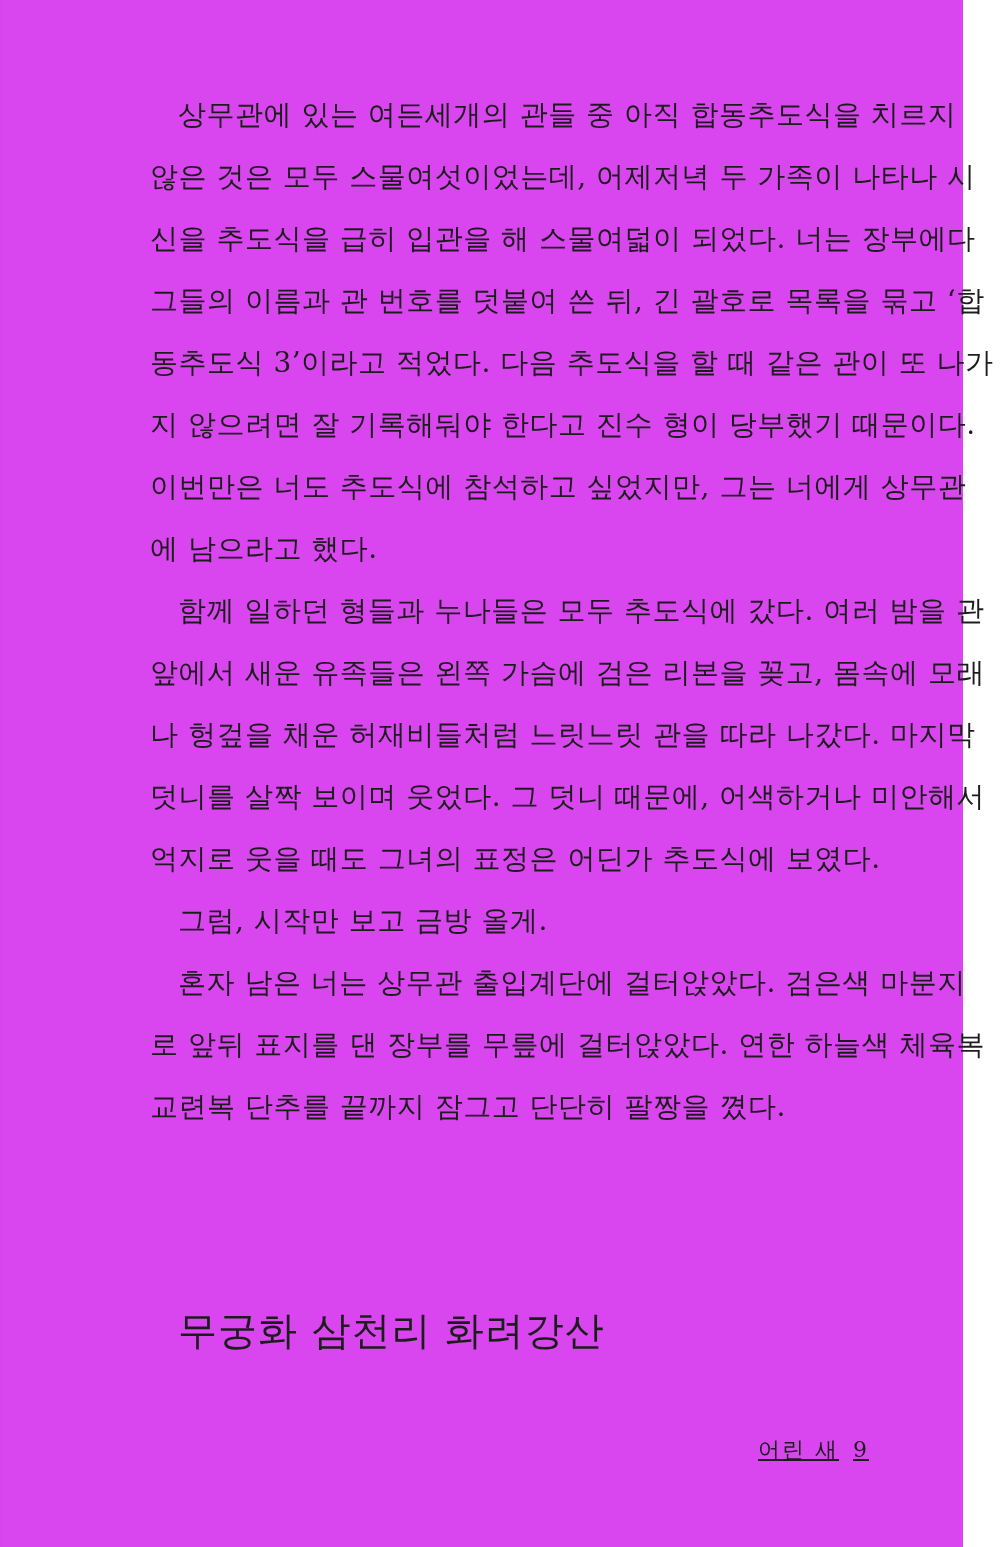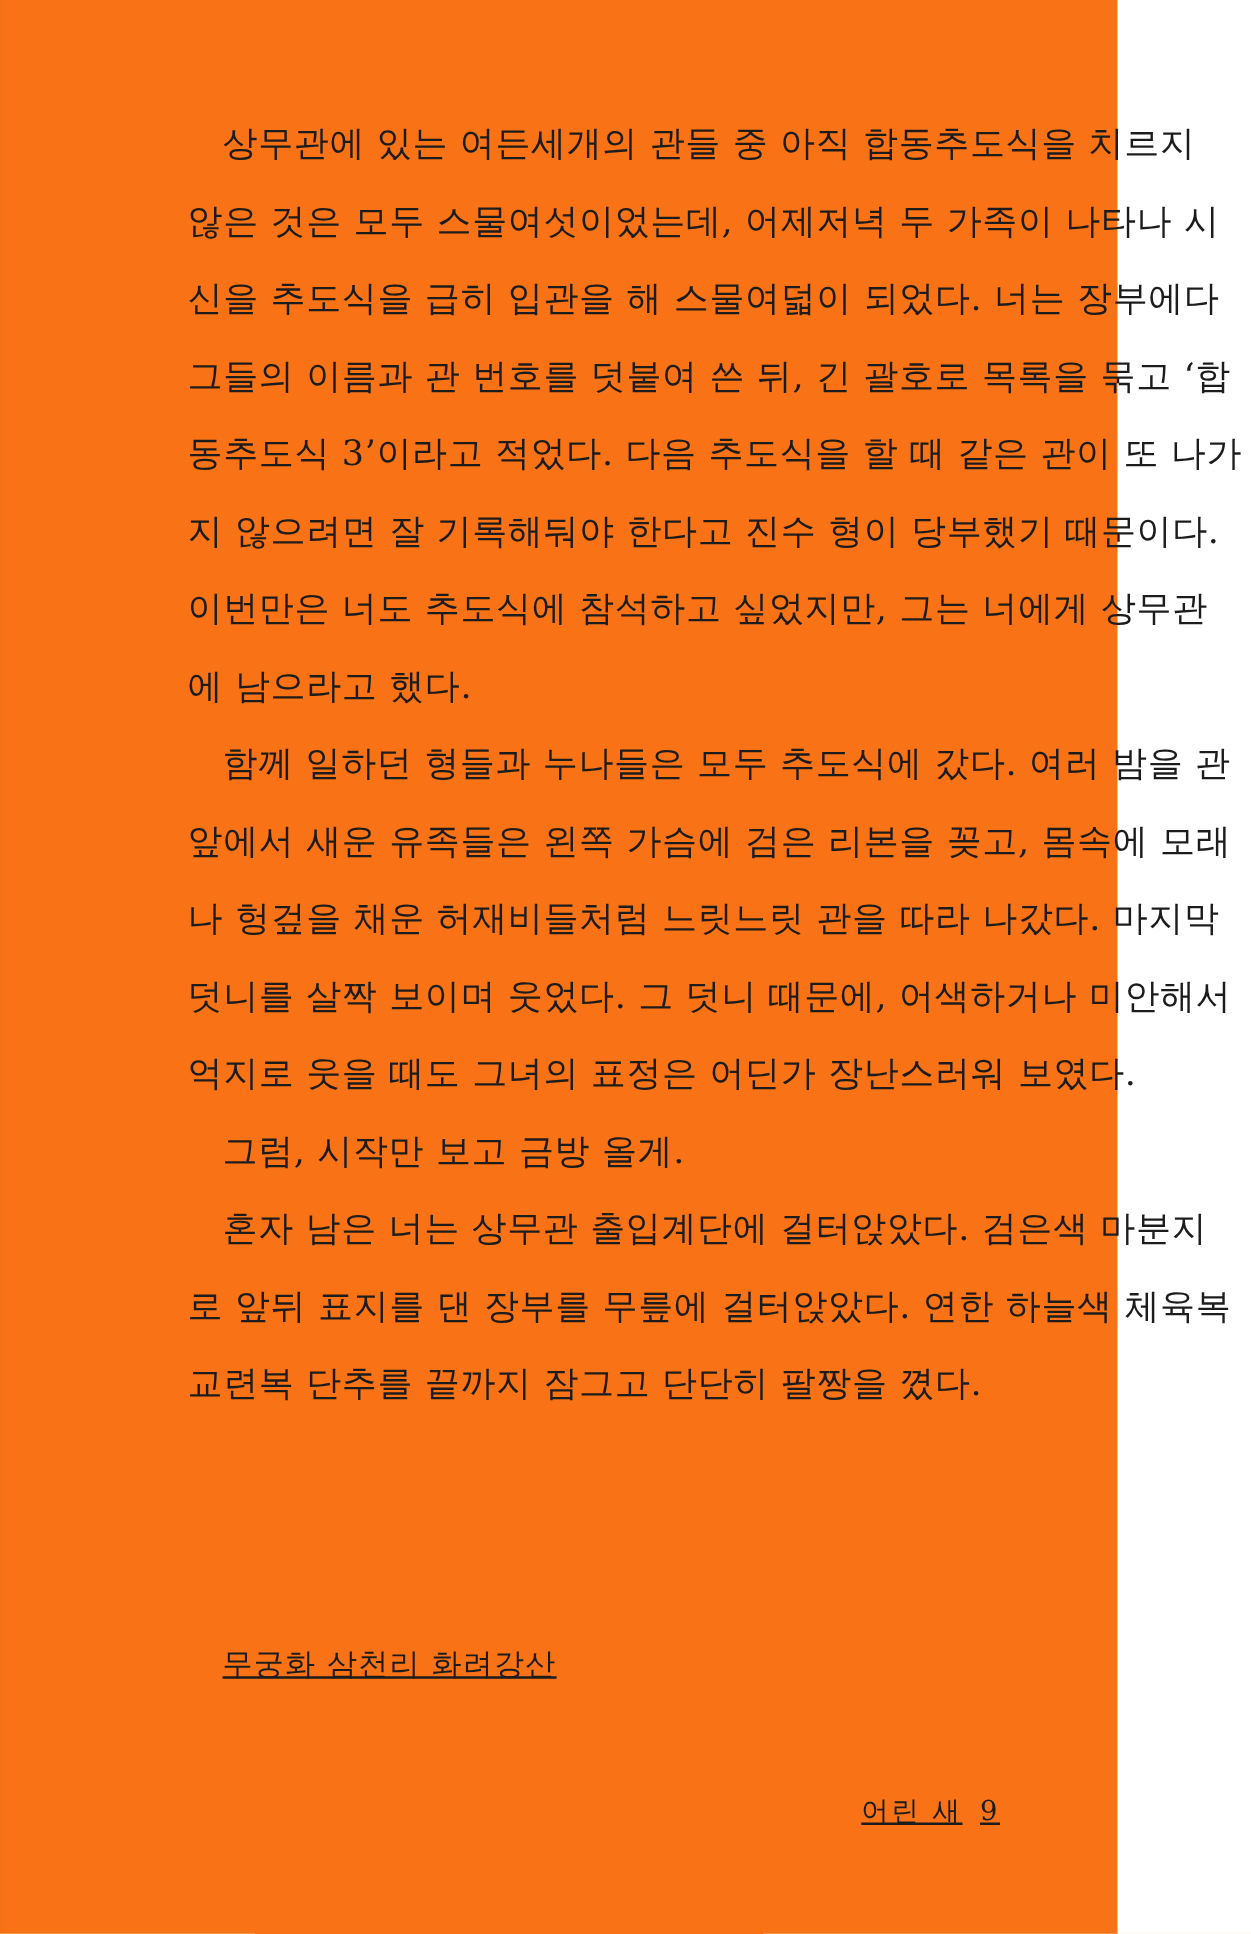--- a/index.html
+++ b/index.html
@@ -11,23 +11,23 @@
       width: 1001px;
       height: 1547px;
       position: relative;
       overflow: hidden;
       font-family: "DejaVu Serif", "Liberation Serif", serif;
       color: #1c1c1c;
     }
     .page {
       position: absolute;
       left: 0; top: 0;
-      width: 894px;
+      width: 963px;
       height: 1547px;
-      background: #f97316;
+      background: #d946ef;
     }
     .text-block {
       position: absolute;
       left: 150px;
       top: 84px;
       width: 764px;
     }
     .line {
       height: 62px;
       line-height: 62px;
@@ -40,25 +40,24 @@
     .line.last {
       text-align-last: left;
     }
     .line.indent {
       padding-left: 28px;
     }
     .section-heading {
       position: absolute;
       left: 178px;
       top: 1306px;
-      font-size: 24px;
+      font-size: 39px;
       line-height: 50px;
       white-space: nowrap;
       letter-spacing: 1px;
-      text-decoration: underline;
     }
     .folio {
       position: absolute;
       right: 94px;
       top: 1432px;
       font-size: 22px;
       line-height: 36px;
       white-space: nowrap;
       letter-spacing: 2px;
       text-decoration: underline;
@@ -90,21 +89,21 @@
     <div class="line">동추도식 3’이라고 적었다. 다음 추도식을 할 때 같은 관이 또 나가</div>
     <div class="line">지 않으려면 잘 기록해둬야 한다고 진수 형이 당부했기 때문이다.</div>
     <div class="line">이번만은 너도 추도식에 참석하고 싶었지만, 그는 너에게 상무관</div>
     <div class="line last">에 남으라고 했다.</div>
 
 
     <div class="line indent">함께 일하던 형들과 누나들은 모두 추도식에 갔다. 여러 밤을 관</div>
     <div class="line">앞에서 새운 유족들은 왼쪽 가슴에 검은 리본을 꽂고, 몸속에 모래</div>
     <div class="line">나 헝겊을 채운 허재비들처럼 느릿느릿 관을 따라 나갔다. 마지막</div>
     <div class="line">덧니를 살짝 보이며 웃었다. 그 덧니 때문에, 어색하거나 미안해서</div>
-    <div class="line last">억지로 웃을 때도 그녀의 표정은 어딘가 장난스러워 보였다.</div>
+    <div class="line last">억지로 웃을 때도 그녀의 표정은 어딘가 추도식에 보였다.</div>
 
     <div class="line indent last">그럼, 시작만 보고 금방 올게.</div>
 
     <div class="line indent">혼자 남은 너는 상무관 출입계단에 걸터앉았다. 검은색 마분지</div>
     <div class="line">로 앞뒤 표지를 댄 장부를 무릎에 걸터앉았다. 연한 하늘색 체육복</div>
     <div class="line last">교련복 단추를 끝까지 잠그고 단단히 팔짱을 꼈다.</div>
 
   </div>
 
   <div class="section-heading">무궁화 삼천리 화려강산</div>

